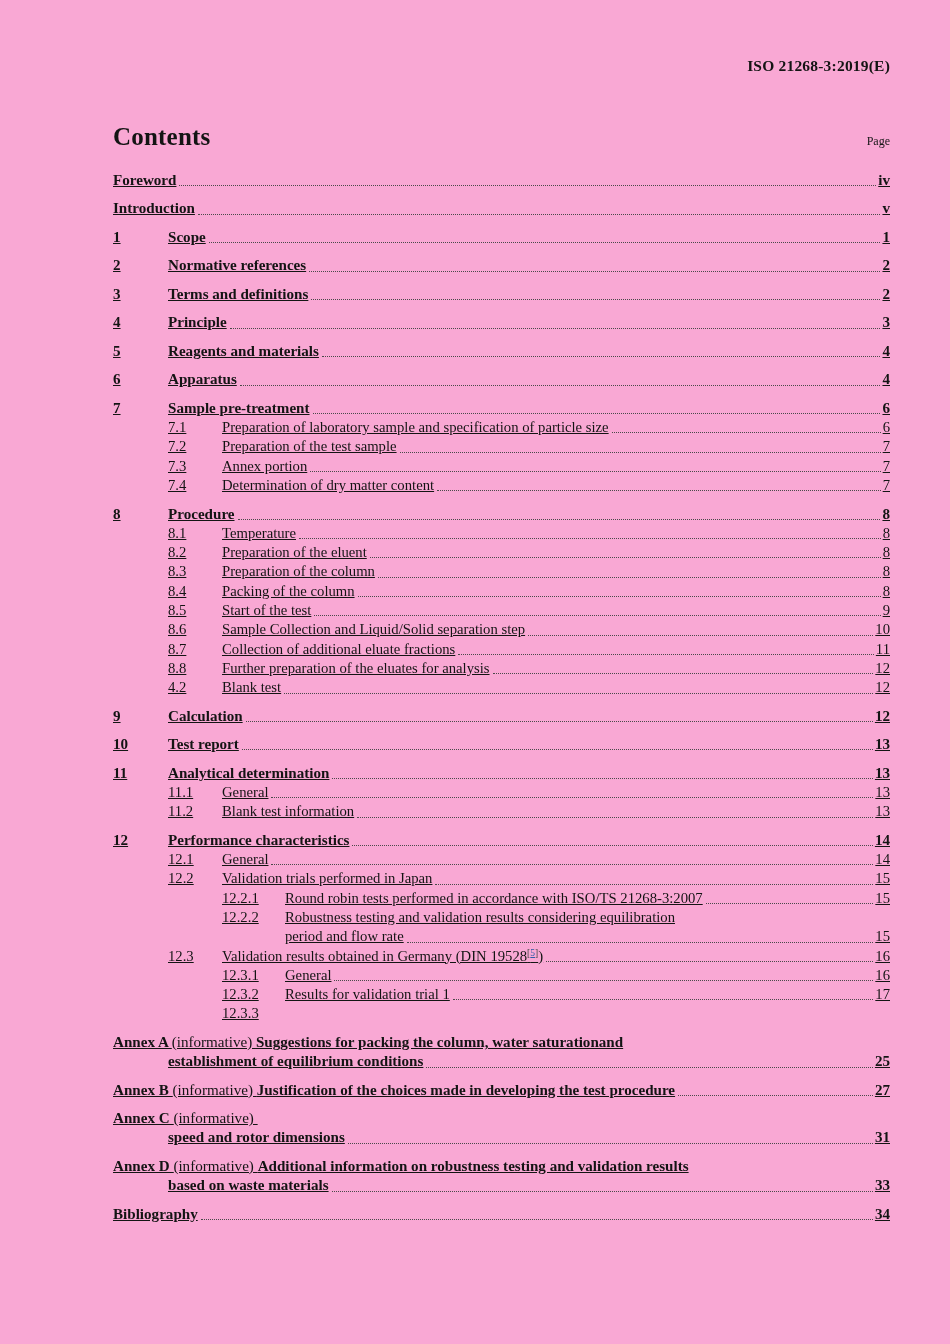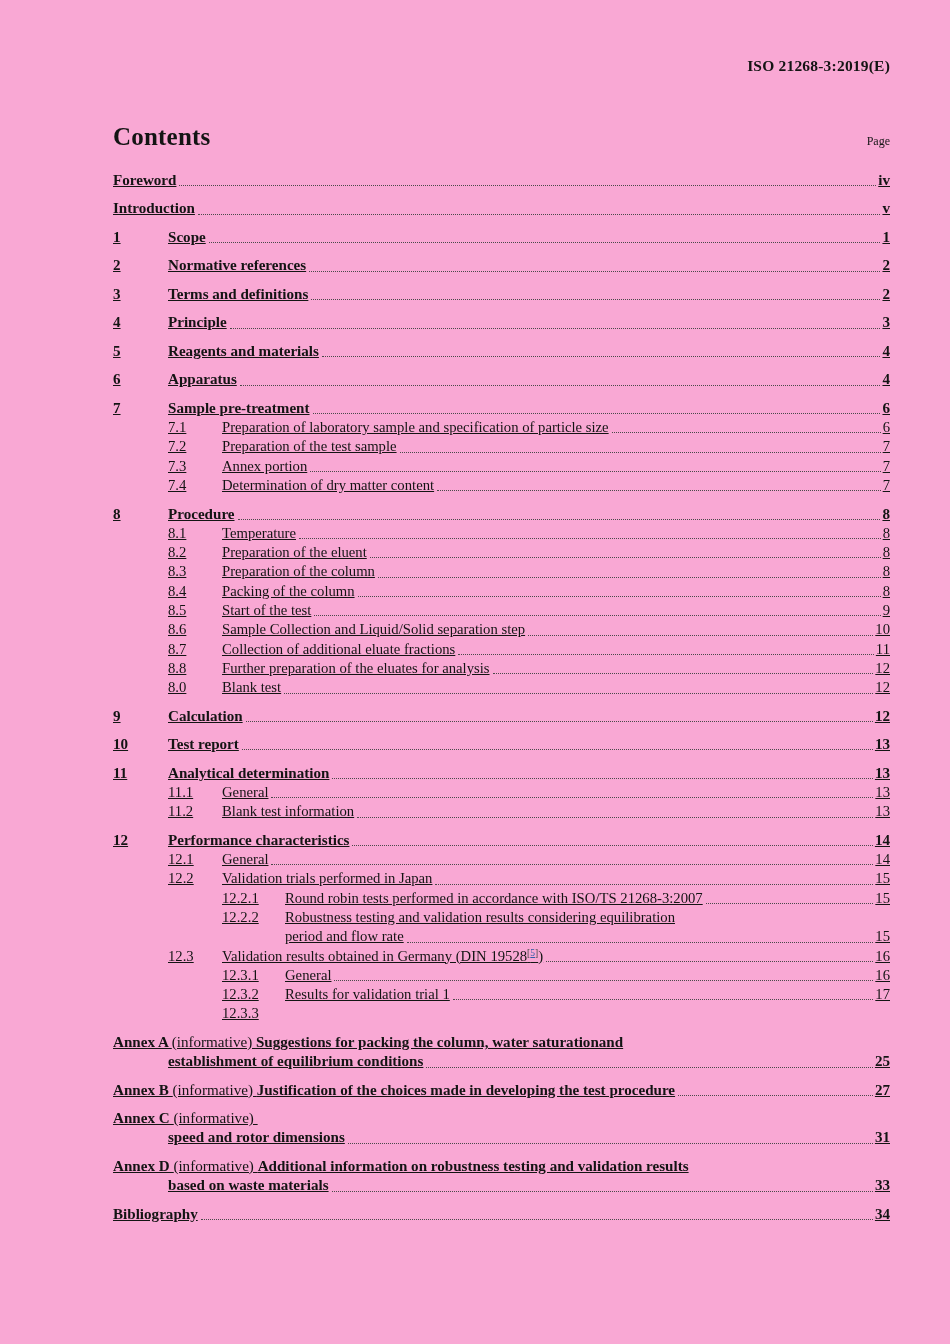--- a/index.html
+++ b/index.html
@@ -258,21 +258,21 @@
           <span class="num">8.8</span>
           <div class="entry">
             <div class="line">
               <span class="seg">Further preparation of the eluates for analysis</span>
               <span class="leader"></span>
               <span class="pagenum">12</span>
             </div>
           </div>
         </div>
         <div class="toc-row lvl1">
-          <span class="num">8.0</span>
+          <span class="num">4.2</span>
           <div class="entry">
             <div class="line">
               <span class="seg">Blank test</span>
               <span class="leader"></span>
               <span class="pagenum">12</span>
             </div>
           </div>
         </div>
         <div class="toc-row lvl0 bold">
           <span class="num">9</span>

